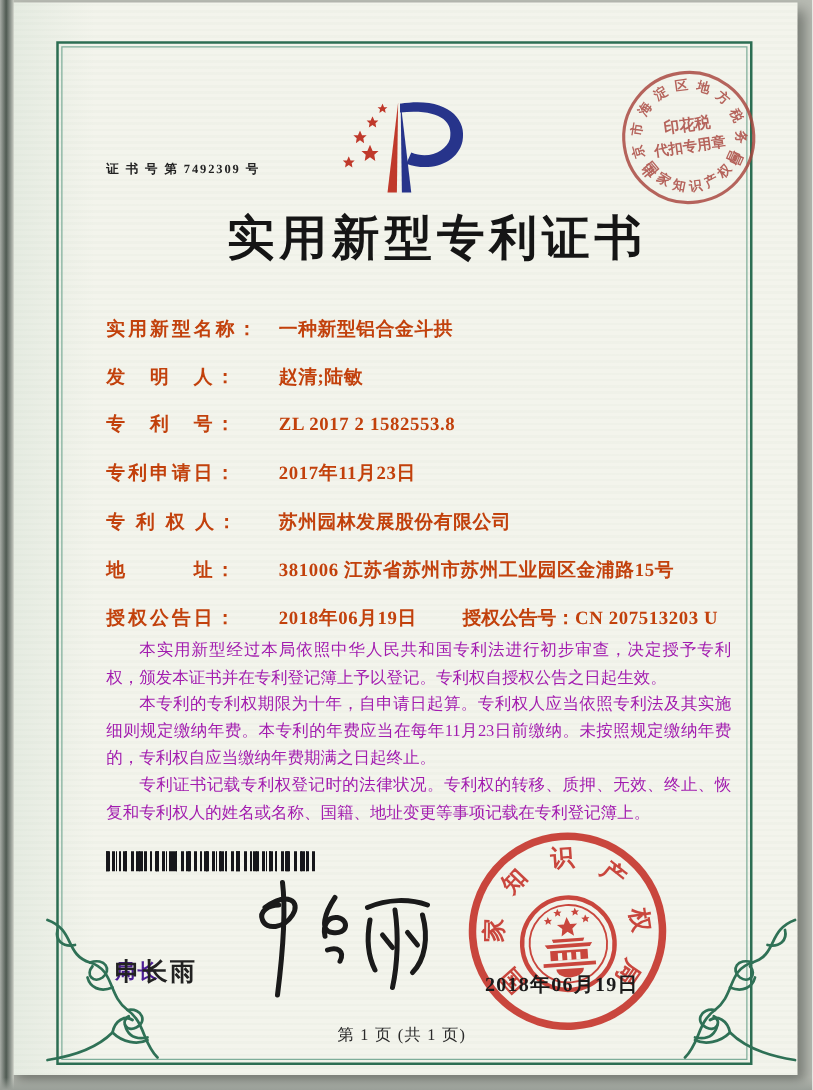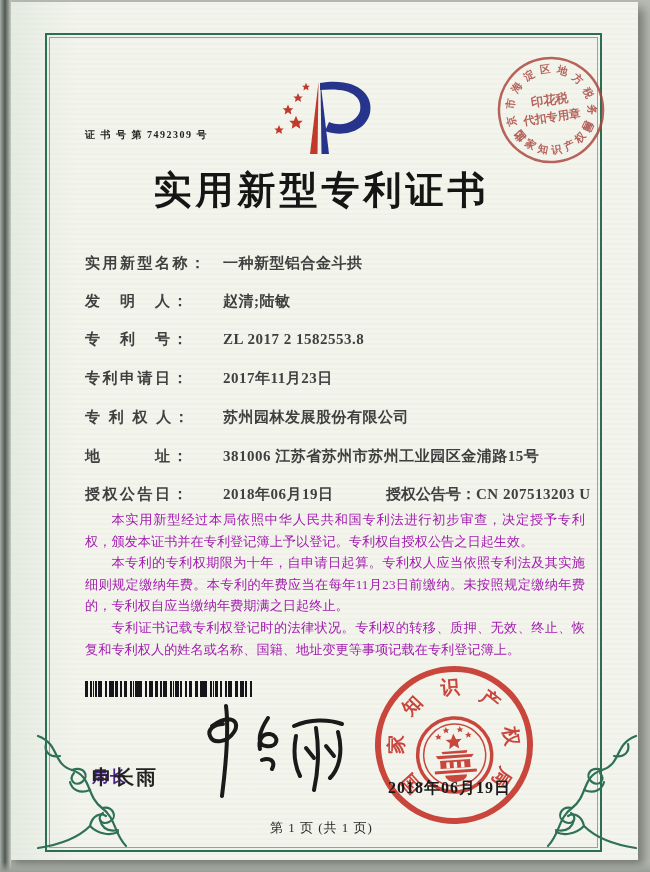--- a/index.html
+++ b/index.html
@@ -12,25 +12,25 @@
                     repeating-linear-gradient(0deg,rgba(205,215,200,.10) 0 2px,rgba(255,255,255,0) 2px 5px);}
   .scan-edge-left{position:absolute;left:0;top:0;bottom:0;width:11px;
          background:linear-gradient(90deg,#a7aca6,#4f5a52 45%,#8c938c 75%,#c9ccc3);}
   .scan-edge-bottom{position:absolute;left:0;right:0;bottom:0;height:10px;
          background:linear-gradient(0deg,#9aa099,rgba(150,156,148,0));}
   .frame{position:absolute;left:39px;top:31px;width:553px;height:815px;border:2.5px solid #2c6e53;}
   .frame-inner{position:absolute;inset:2px;border:1px solid #7fae9a;}
   .cert-no{position:absolute;left:79px;top:96px;font-size:10px;font-weight:600;color:#222;letter-spacing:1.5px;margin-top:30px;}
   .logo{position:absolute;left:254px;top:72px;width:124px;height:90px;}
   .title{position:absolute;left:39px;top:163px;width:553px;text-align:center;
-         font-size:38px;font-weight:700;color:#151515;letter-spacing:4px;}
-  .frow{position:absolute;left:79px;font-size:15px;font-weight:600;color:#404040;white-space:nowrap;}
+         font-size:38px;font-weight:700;color:#151515;letter-spacing:4px;padding-left:28px;}
+  .frow{position:absolute;left:79px;font-size:15px;font-weight:600;color:#c2410c;white-space:nowrap;}
   .flabel{display:inline-block;min-width:138px;letter-spacing:2.5px;}
   .fvalue{letter-spacing:.5px;}
-  .grant-right{position:absolute;left:301px;top:0;white-space:nowrap;}
+  .grant-right{position:absolute;left:285px;top:0;white-space:nowrap;}
   .bodytext{position:absolute;left:79px;top:507px;width:500px;font-size:13.2px;line-height:21.6px;
          color:#a21caf;text-align:justify;}
   .bodytext p{margin:0;text-indent:2em;}
   .barcode{position:absolute;left:79px;top:679px;width:167px;height:16px;
          background:
            repeating-linear-gradient(90deg,#16161a 0 2px,rgba(0,0,0,0) 2px 5px),
            repeating-linear-gradient(90deg,#16161a 0 1px,rgba(0,0,0,0) 1px 8px),
            repeating-linear-gradient(90deg,#16161a 0 3px,rgba(0,0,0,0) 3px 13px);}
   .signer-title{position:absolute;left:86px;top:733px;font-size:16px;font-weight:600;color:#4c1d95;letter-spacing:2px;margin-top:32px;}
   .signer-name{position:absolute;left:86px;top:762px;font-size:20px;font-weight:600;color:#222;letter-spacing:2px;}

